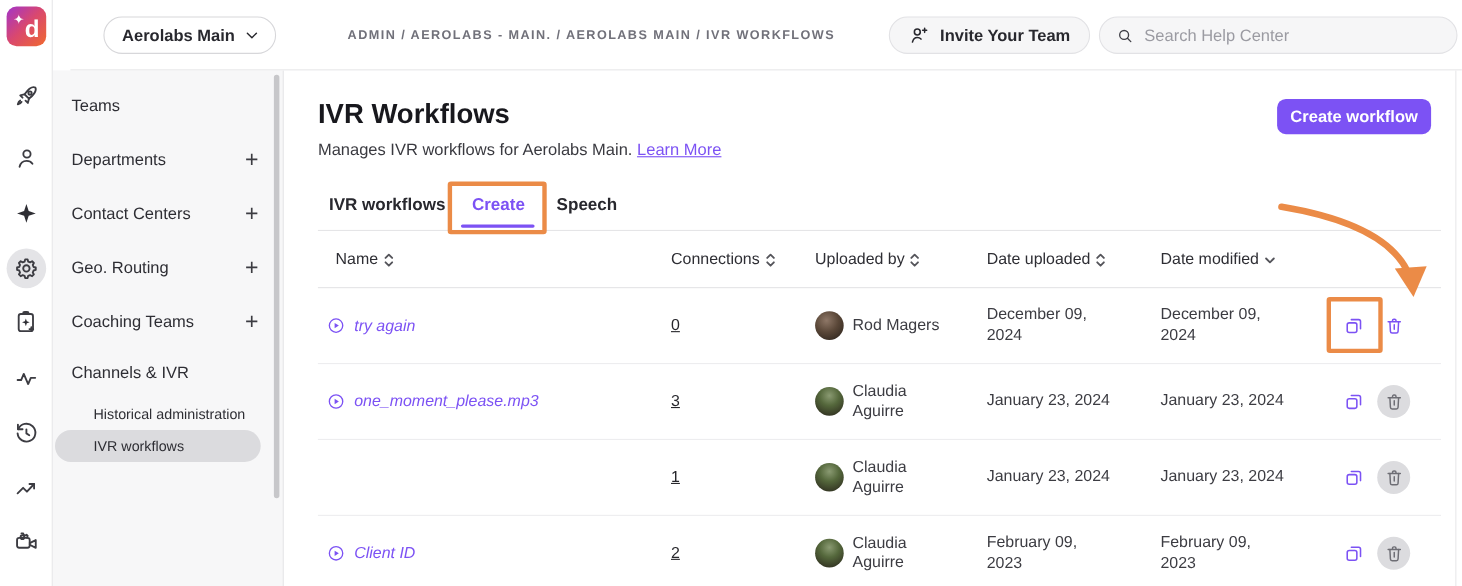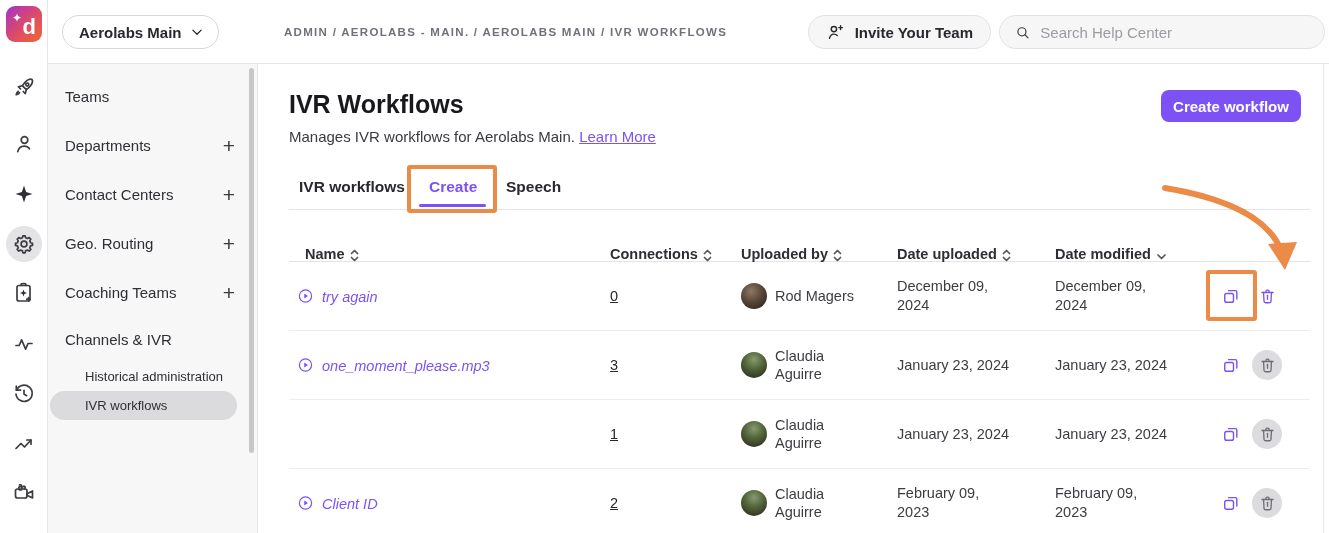--- a/index.html
+++ b/index.html
@@ -11,21 +11,21 @@
   }
   :root {
     --accent:#7C52F4;
     --annotation:#EB8B47;
     --border:#E7E7E9;
     --sidebar-bg:#F7F7F8;
   }
   svg.ic { fill:none; stroke:currentColor; stroke-width:1.7; stroke-linecap:round; stroke-linejoin:round; display:block; }
 
   
-  .topbar { position:absolute; left:32px; top:0; right:0; height:64px; background:#fff; border-bottom:1px solid var(--border); z-index:5; }
+  .topbar { position:absolute; left:64px; top:0; right:0; height:64px; background:#fff; border-bottom:1px solid var(--border); z-index:5; }
   .ws-select { position:absolute; left:30px; top:15px; width:157px; height:34px; border:1px solid #D7D7DA; border-radius:17px; background:#fff; display:flex; align-items:center; padding:0 12px 0 16px; cursor:pointer; }
   .ws-select .lbl { font-size:15px; font-weight:700; color:#28282e; flex:1; }
   .breadcrumb { position:absolute; left:252px; top:0; height:64px; display:flex; align-items:center; font-size:11.5px; font-weight:600; letter-spacing:1.3px; color:#71717a; }
   .topbar-right { position:absolute; right:4px; top:15px; display:flex; gap:8px; }
   .btn-invite { height:34px; border:1px solid #E2E2E5; background:#F6F6F7; border-radius:17px; display:flex; align-items:center; gap:9px; padding:0 17px; font-size:15px; font-weight:700; color:#28282e; cursor:pointer; }
   .search-box { width:326px; height:34px; border:1px solid #E2E2E5; background:#F6F6F7; border-radius:17px; display:flex; align-items:center; gap:9px; padding:0 14px; color:#3f3f46; }
   .search-box input { border:none; outline:none; background:transparent; font-size:15px; width:100%; font-family:inherit; color:#28282e; }
   .search-box input::placeholder { color:#9b9ba2; }
 
   
@@ -52,21 +52,21 @@
   .page-sub { position:absolute; left:31px; top:64px; font-size:15px; color:#3a3a40; }
   .page-sub a { color:var(--accent); text-decoration:underline; cursor:pointer; }
   .btn-create { position:absolute; left:903px; top:26px; width:140px; height:32px; border:none; border-radius:8px; background:var(--accent); color:#fff; font-size:15px; font-weight:700; font-family:inherit; cursor:pointer; }
 
   .tab { position:absolute; top:114px; font-size:15.5px; font-weight:700; color:#28282e; cursor:pointer; white-space:nowrap; }
   .tab.active { color:var(--accent); }
   .tab-underline { position:absolute; left:161px; top:140px; width:67px; height:3px; border-radius:2px; background:var(--accent); }
   .tabbar-line { position:absolute; left:31px; top:145px; width:1021px; height:1px; background:#E5E5E7; }
 
   .thead { position:absolute; left:31px; top:146px; width:1021px; height:52px; border-bottom:1px solid #E4E4E6; }
-  .th { position:absolute; top:0; height:52px; display:flex; align-items:flex-end; gap:5px; font-size:14.5px; font-weight:700; color:#2e2e34; cursor:pointer; }
+  .th { position:absolute; top:0; height:52px; display:flex; align-items:center; gap:5px; font-size:14.5px; font-weight:400; color:#2e2e34; cursor:pointer; }
   .th svg { stroke:#55555b; }
 
   .tbody { position:absolute; left:31px; top:198px; width:1021px; }
   .trow { position:relative; height:69px; border-bottom:1px solid #EDEDEF; }
   .cell { position:absolute; top:50%; transform:translateY(-50%); font-size:14.5px; color:#3c3c42; }
   .c-name { left:8px; display:flex; align-items:center; gap:8px; color:var(--accent); cursor:pointer;font-style:italic; }
   .c-conn { left:321px; color:#26262b; text-decoration:underline; cursor:pointer; }
   .c-upl  { left:452px; display:flex; align-items:center; gap:8px; }
   .c-upl .nm { width:84px; line-height:1.25; }
   .c-d1 { left:608px; width:116px; line-height:1.3; }

